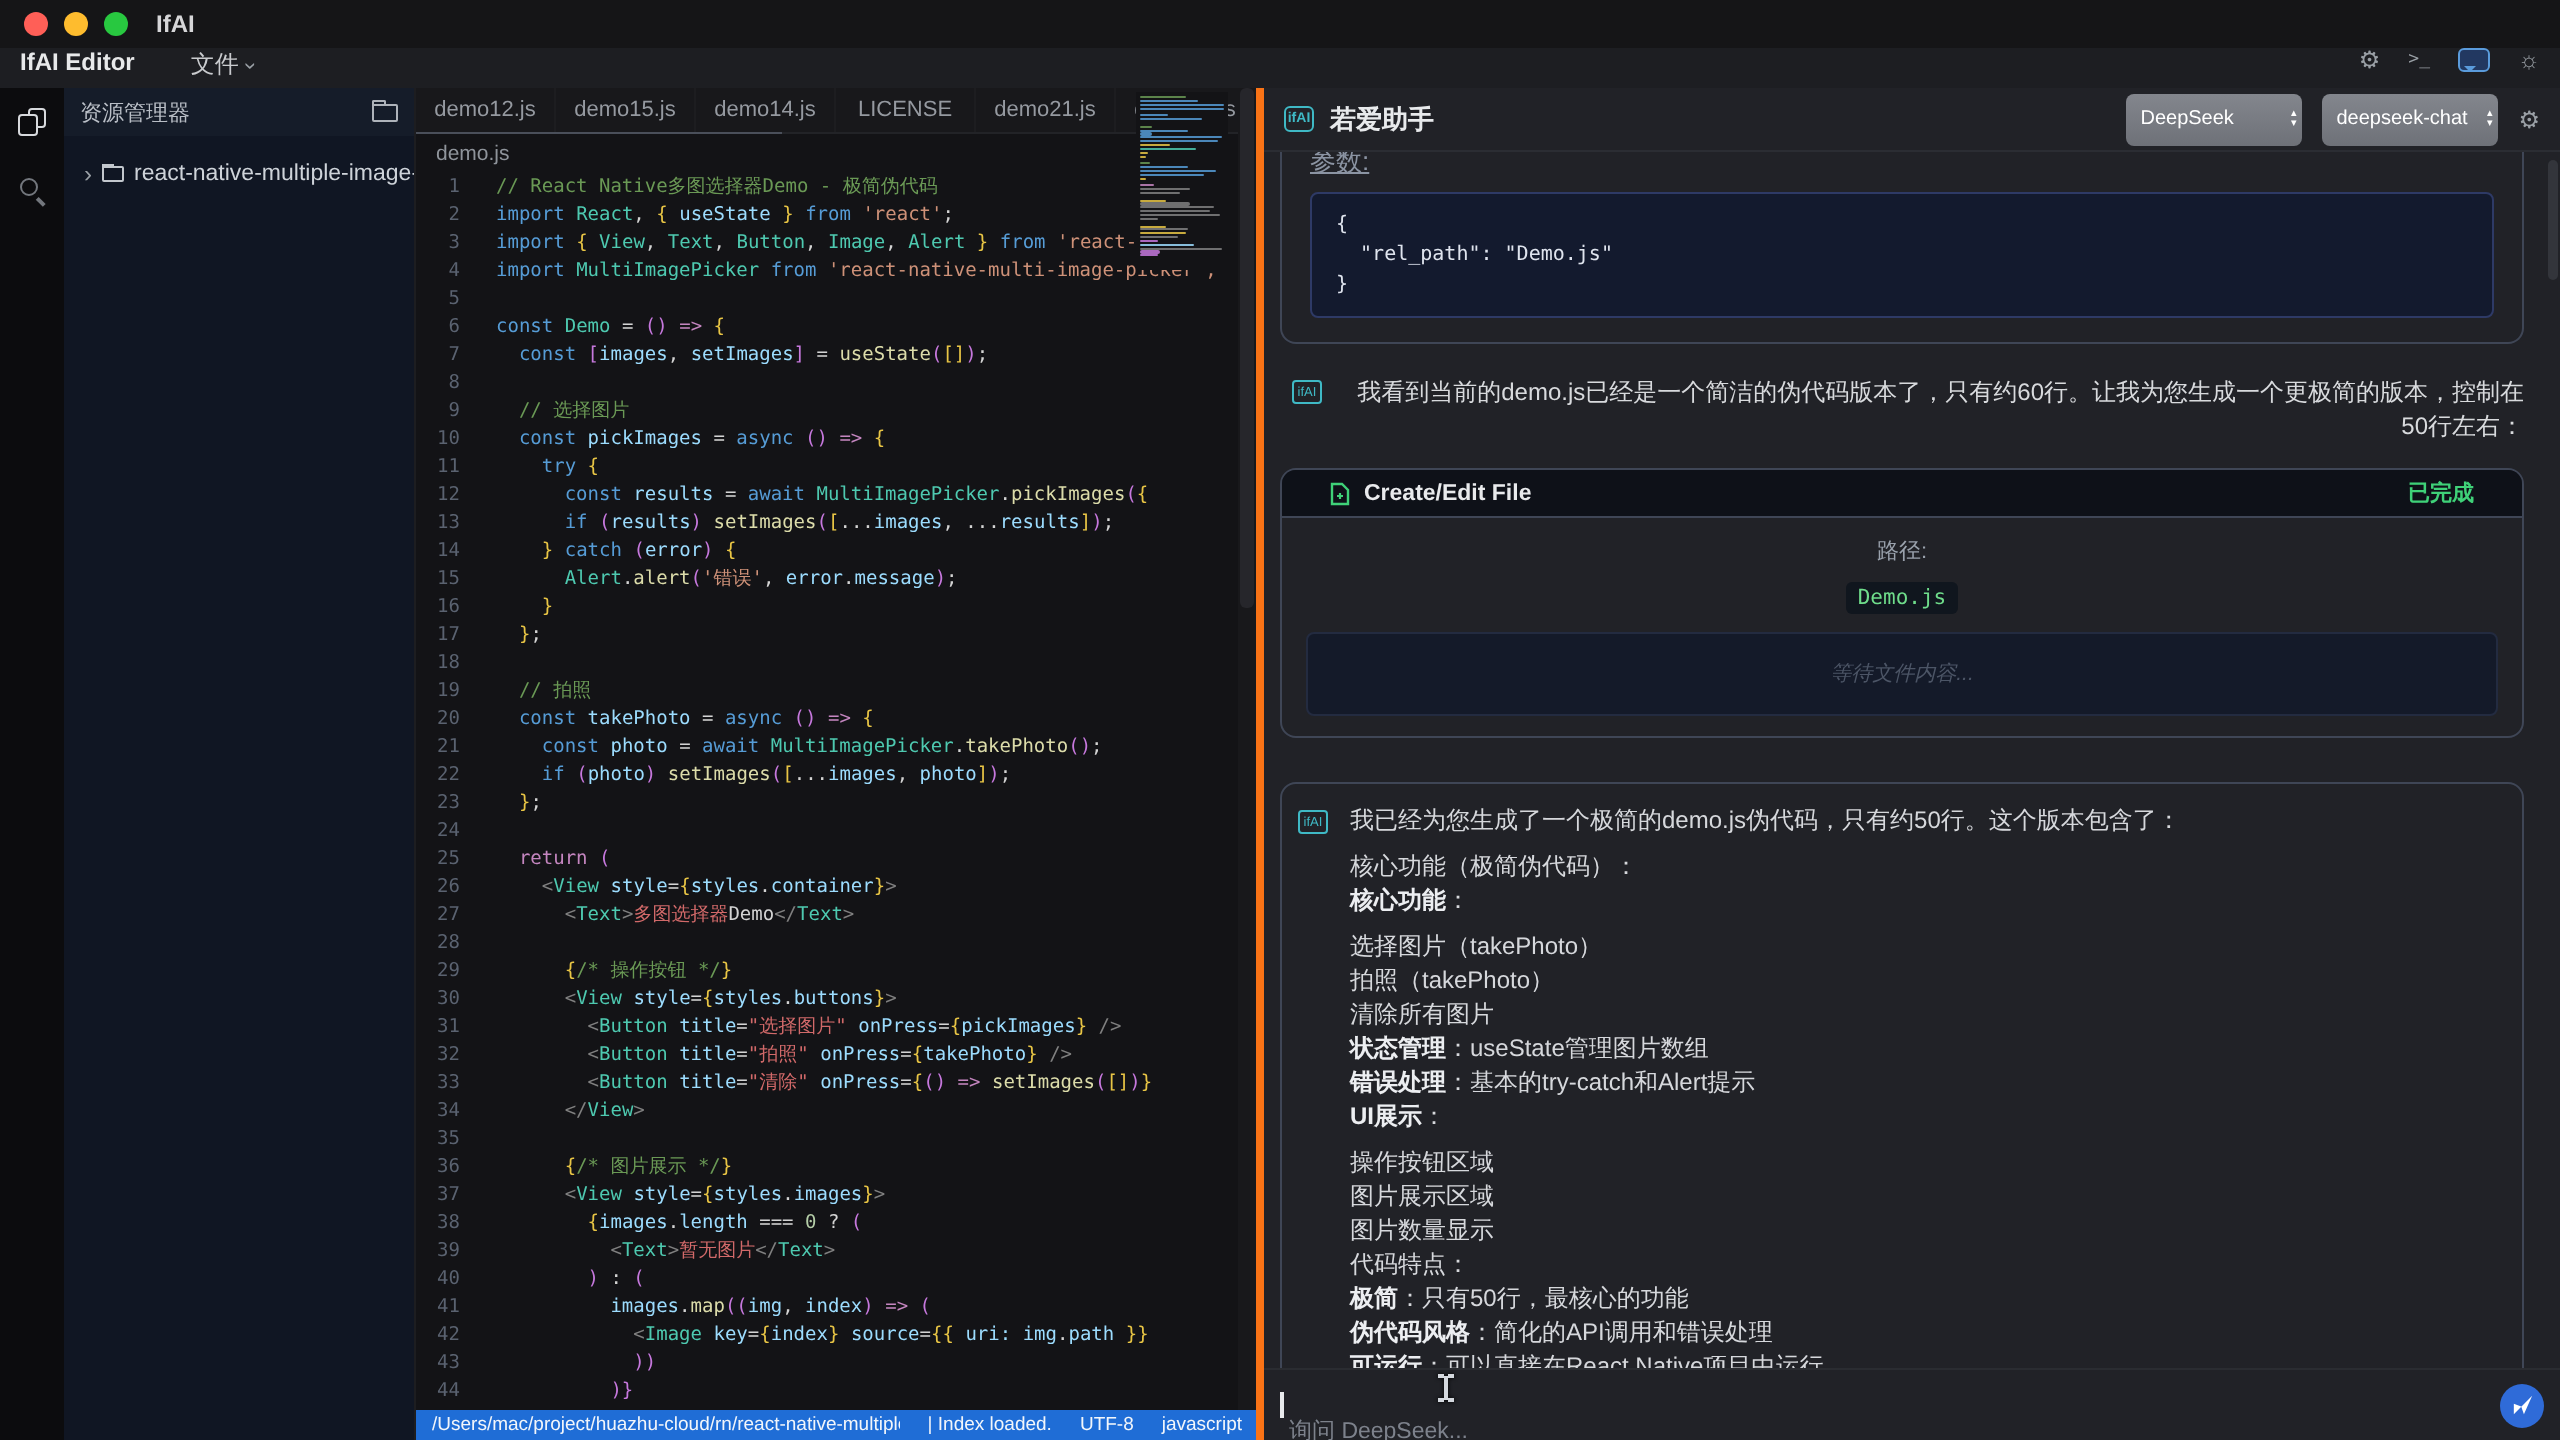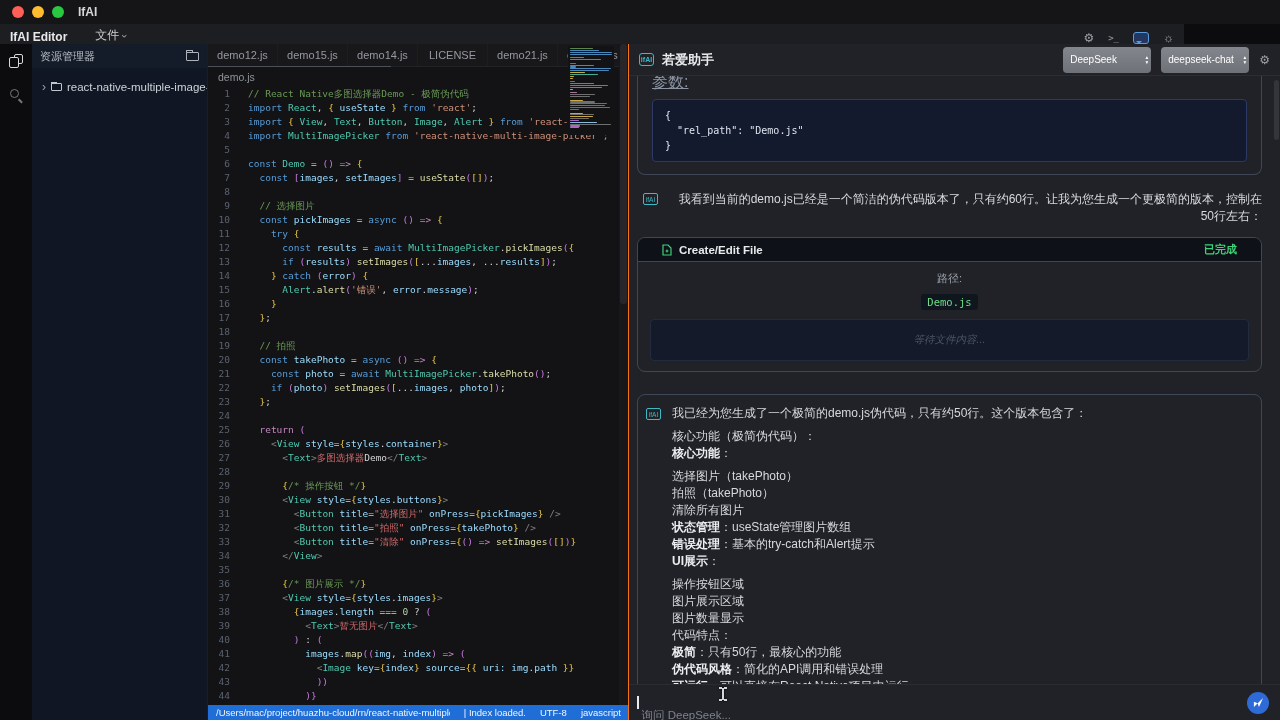--- a/index.html
+++ b/index.html
@@ -6,22 +6,22 @@
   html,body { width:1280px; height:720px; overflow:hidden; background:#0c0c0e;
     font-family:"Liberation Sans", sans-serif; }
 
   
   #titlebar { position:absolute; left:0; top:0; width:1280px; height:24px; background:#151517;
     display:flex; align-items:center; }
   .tl { width:12px; height:12px; border-radius:50%; margin-left:8px; }
   .tl:first-child { margin-left:12px; }
   #win-title { color:#d6d6d8; font-size:12px; font-weight:bold; margin-left:14px; }
 
-  #menubar { position:absolute; left:0; top:24px; width:1184px; height:20px; background:#1d1e22;
-    display:flex; align-items:flex-end; }
+  #menubar { position:absolute; left:0; top:24px; width:1280px; height:20px; background:#1d1e22;
+    display:flex; align-items:flex-start; }
   #app-menu { color:#e8e9ea; font-size:12px; font-weight:bold; margin-left:10px; }
   #file-menu { color:#c9cbce; font-size:12px; margin-left:28px; display:flex; align-items:center; gap:4px; }
   .chev-down { display:inline-block; transform:rotate(90deg); color:#9aa0a6; font-size:11px; }
   #menubar-right { margin-left:auto; display:flex; align-items:center; gap:14px; margin-right:10px; }
   .mb-icon { color:#9aa0a6; font-size:12px; line-height:1; cursor:default; }
   .term-icon { font-family:"DejaVu Sans Mono",monospace; font-size:9px; color:#9aa0a6; }
   .bubble-icon { width:16px; height:12px; border:1.5px solid #5a9bdc; border-radius:3px;
     background:rgba(47,107,216,.35); position:relative; }
   .bubble-icon:after { content:""; position:absolute; left:2px; bottom:-4px; border:3px solid transparent;
     border-top-color:#5a9bdc; }
@@ -65,35 +65,35 @@
   #minimap { position:absolute; top:2px; right:14px; width:46px; padding:2px 0 6px 2px; background:#131316; }
   #minimap .mm { height:1.1px; margin-bottom:0.75px; border-radius:1px; opacity:.85; }
   #ed-scrollbar { position:absolute; right:0; top:0; bottom:15px; width:9px; background:#18181b; }
   #ed-scrollbar .thumb { position:absolute; top:0; left:1px; width:7px; height:260px; background:#26262b; border-radius:3px; }
 
   #statusbar { position:absolute; left:0; bottom:0; width:421px; height:15px; background:#1f6dd6;
     display:flex; align-items:center; gap:14px; padding:0 8px; color:#f2f6fb; font-size:9.5px; white-space:nowrap; }
   #sb-path { overflow:hidden; }
 
   
-  #chat { position:absolute; left:628px; top:44px; width:652px; height:676px; background:#212227; border-left:1px solid #f97316; }
+  #chat { position:absolute; left:628px; top:44px; width:652px; height:676px; background:#212227; border-left:4px solid #f97316; }
   #chat-header { height:32px; display:flex; align-items:center; padding:0 10px; border-bottom:1px solid #2b2d33; }
   .asst-logo { width:15px; height:13px; border:1.4px solid #3fb9c5; border-radius:3px; color:#3fb9c5;
     font-size:7px; display:flex; align-items:center; justify-content:center; font-weight:bold; }
   #chat-title { color:#e8eaec; font-size:13px; font-weight:bold; margin-left:8px; }
   #chat-header .right { margin-left:auto; display:flex; align-items:center; gap:10px; }
   .select-pill { width:88px; height:26px; background:linear-gradient(#83868d,#6e7178); border-radius:4px;
     display:flex; align-items:center; padding:0 3px 0 7px; color:#fff; font-size:10px; }
   .select-pill .arrows { margin-left:auto; display:flex; flex-direction:column; line-height:4.5px; font-size:5.5px; color:#fff; }
   .gear-sm { color:#9aa0a6; font-size:12px; }
 
   #messages { position:absolute; left:0; top:32px; right:0; bottom:36px; overflow:hidden; padding:0 18px 0 8px; }
   .card { border:1px solid #3f4656; border-radius:8px; position:relative; }
   #args-card { margin-top:-14px; padding:10px 14px 12px 14px; border-top:none; border-radius:0 0 8px 8px; }
-  #args-label { color:#8b94a3; font-size:16px; margin-bottom:6px;text-decoration:underline; }
+  #args-label { color:#8b94a3; font-size:13px; margin-bottom:6px;text-decoration:underline; }
   #args-code { background:#131a2e; border:1px solid #2e3a66; border-radius:4px; padding:8px 12px;
     font-family:"DejaVu Sans Mono",monospace; font-size:10px; line-height:15px; color:#dfe4ee; white-space:pre; }
   .msg-plain { display:flex; align-items:flex-start; margin-top:16px; padding-left:6px;text-align:right; }
   .mini-ai { flex:none; width:15px; height:12px; border:1px solid #3fb9c5; border-radius:2px; color:#3fb9c5;
     font-size:6.5px; display:flex; align-items:center; justify-content:center; margin-top:2px; }
   .msg-plain .txt { color:#d8dadd; font-size:12px; margin-left:8px; line-height:17px; }
 
   #tool-card { margin-top:12px; overflow:hidden; }
   #tool-head { height:24px; background:#0e1118; display:flex; align-items:center; padding:0 24px; border-bottom:1px solid #3f4656; }
   #tool-title { color:#e8eaec; font-size:11.5px; font-weight:bold; margin-left:7px; }

